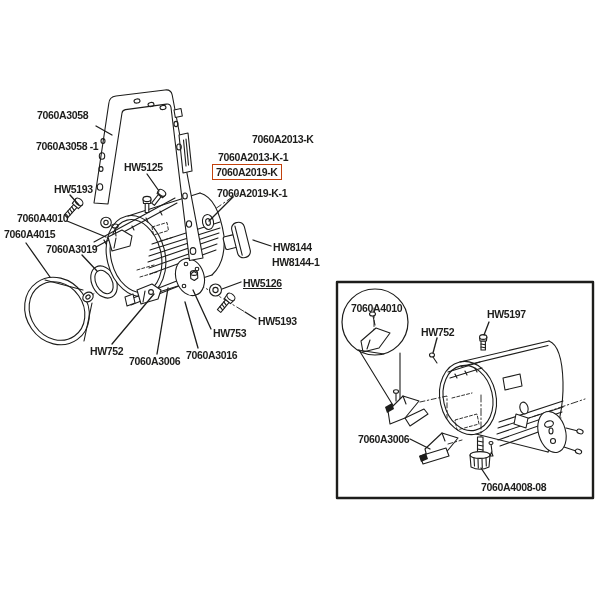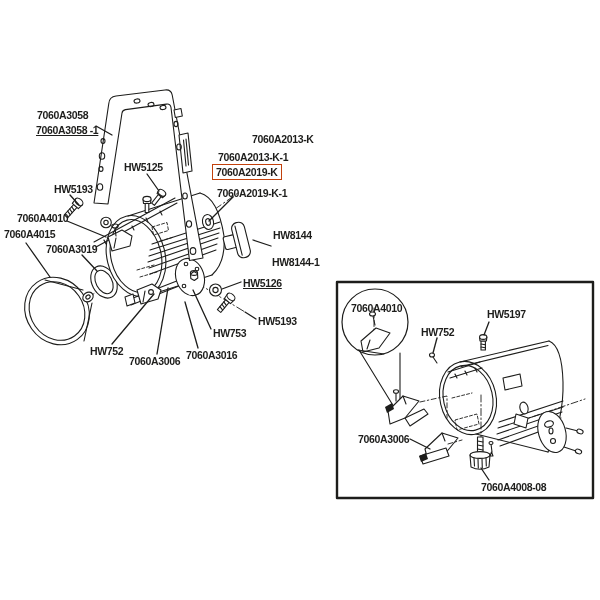--- a/index.html
+++ b/index.html
@@ -275,31 +275,31 @@
         <line x1="437" y1="338" x2="433" y2="353"></line>
         <line x1="489" y1="322" x2="484" y2="335"></line>
         <line x1="410" y1="439" x2="430" y2="449"></line>
         <line x1="489" y1="480" x2="481" y2="468"></line>
       </g>
     </g>
   </g>
 </svg>
 
 <div class="lbl" style="left:37px;top:109px;">7060A3058</div>
-<div class="lbl" style="left:36px;top:124px;text-decoration:underline;">7060A3058 -1</div>
+<div class="lbl" style="left:36px;top:140px;">7060A3058 -1</div>
 <div class="lbl" style="left:124px;top:161px;">HW5125</div>
 <div class="lbl" style="left:54px;top:183px;">HW5193</div>
 <div class="lbl" style="left:17px;top:212px;">7060A4010</div>
 <div class="lbl" style="left:4px;top:228px;">7060A4015</div>
 <div class="lbl" style="left:46px;top:243px;">7060A3019</div>
 <div class="lbl" style="left:218px;top:133px;margin-left:34px;">7060A2013-K</div>
 <div class="lbl" style="left:218px;top:151px;">7060A2013-K-1</div>
 <div class="lbl hl" style="left:212px;top:164px;">7060A2019-K</div>
 <div class="lbl" style="left:217px;top:187px;">7060A2019-K-1</div>
-<div class="lbl" style="left:273px;top:229px;">HW8144</div>
+<div class="lbl" style="left:273px;top:241px;">HW8144</div>
 <div class="lbl" style="left:272px;top:256px;">HW8144-1</div>
 <div class="lbl" style="left:243px;top:277px;text-decoration:underline;">HW5126</div>
 <div class="lbl" style="left:258px;top:315px;">HW5193</div>
 <div class="lbl" style="left:213px;top:327px;text-align:center;">HW753</div>
 <div class="lbl" style="left:90px;top:345px;">HW752</div>
 <div class="lbl" style="left:129px;top:355px;">7060A3006</div>
 <div class="lbl" style="left:186px;top:349px;">7060A3016</div>
 
 <div class="lbl" style="left:351px;top:302px;">7060A4010</div>
 <div class="lbl" style="left:421px;top:326px;">HW752</div>

